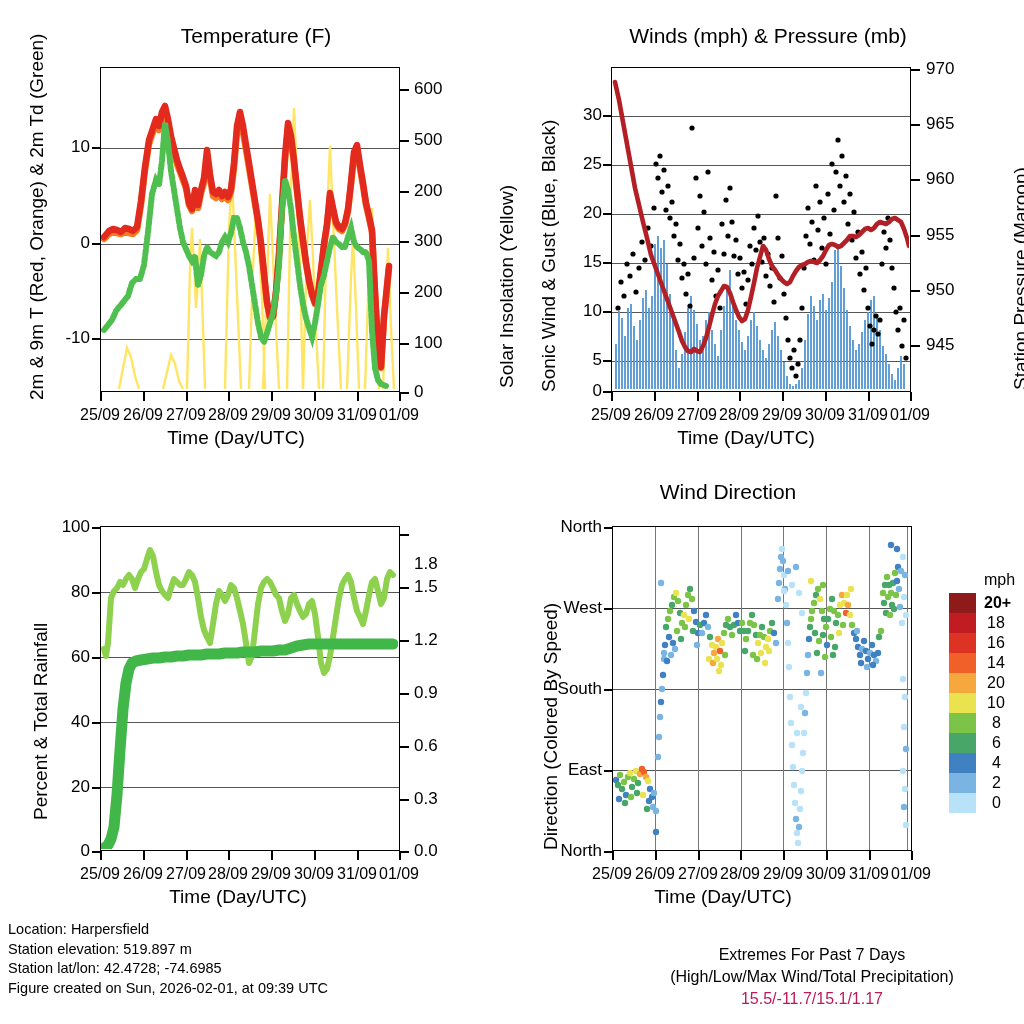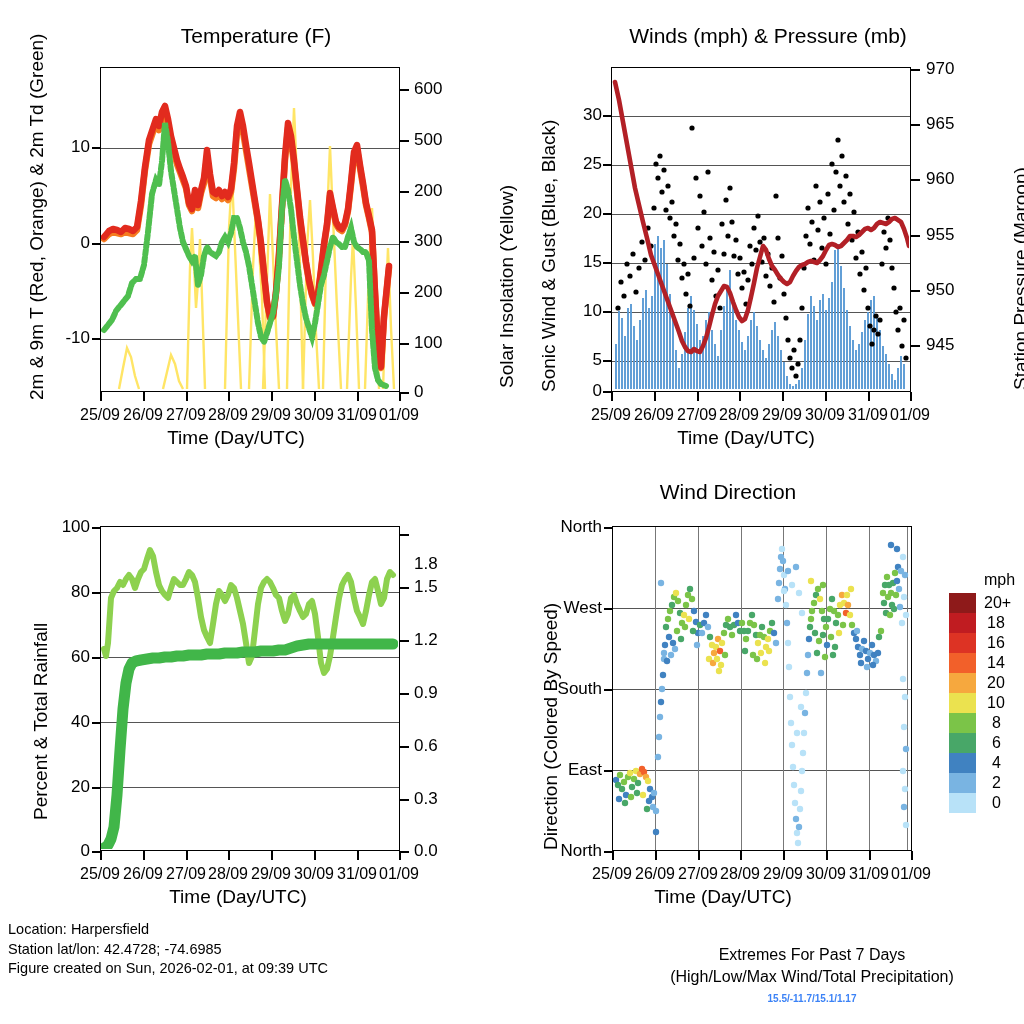--- a/index.html
+++ b/index.html
@@ -13,21 +13,21 @@
   .ytick-l{position:absolute;font-size:17px;text-align:right;transform:translateY(-50%);white-space:nowrap;}
   .ytick-r{position:absolute;font-size:17px;text-align:left;transform:translateY(-50%);white-space:nowrap;}
   .tickmark-l{position:absolute;height:1.6px;background:#000;}
   .tickmark-r{position:absolute;height:1.6px;background:#000;}
   .xtick{position:absolute;font-size:16px;transform:translateX(-50%);white-space:nowrap;}
   .xtickmark{position:absolute;width:1.6px;background:#000;}
   .xlabel{position:absolute;width:100%;text-align:center;font-size:19px;white-space:nowrap;}
   .ylabel-rot{position:absolute;font-size:19px;white-space:nowrap;transform-origin:0 0;transform:rotate(-90deg);}
   .footer-line{font-size:14.5px;line-height:19.5px;white-space:nowrap;}
   .extremes{position:absolute;text-align:center;font-size:16px;line-height:22px;white-space:nowrap;}
-  .extremes-val{color:#3b82f6;font-weight:bold;font-size:10px;}
+  .extremes-val{color:#be185d;font-weight:normal;font-size:16px;}
   .cbar-band{position:absolute;left:0;width:100%;}
   .cbar-lab{position:absolute;font-size:16px;white-space:nowrap;transform:translateY(-50%);}
   svg{display:block;}
 </style>
 </head>
 <body>
 
 <div class="panel" style="left:0;top:0;width:512px;height:450px;">
   <div class="ptitle" style="top:24px;left:0;">Temperature (F)</div>
 
@@ -743,35 +743,36 @@
     <div class="cbar-band" style="top:60px;height:20px;background:#F2602A;"></div>
     <div class="cbar-band" style="top:80px;height:20px;background:#F6A83E;"></div>
     <div class="cbar-band" style="top:100px;height:20px;background:#EBE24F;"></div>
     <div class="cbar-band" style="top:120px;height:20px;background:#7BC448;"></div>
     <div class="cbar-band" style="top:140px;height:20px;background:#48A768;"></div>
     <div class="cbar-band" style="top:160px;height:20px;background:#4082C1;"></div>
     <div class="cbar-band" style="top:180px;height:20px;background:#79B4E2;"></div>
     <div class="cbar-band" style="top:200px;height:20px;background:#B8E2F8;"></div>
   </div>
   <div class="cbar-lab" style="left:472px;top:130px;">mph</div>
-  <div class="cbar-lab" style="left:472px;top:153px;">20+</div>
+  <div class="cbar-lab" style="left:472px;top:153px;font-weight:bold;">20+</div>
   <div class="cbar-lab" style="left:475px;top:173px;">18</div>
   <div class="cbar-lab" style="left:475px;top:193px;">16</div>
   <div class="cbar-lab" style="left:475px;top:213px;">14</div>
   <div class="cbar-lab" style="left:475px;top:233px;">20</div>
   <div class="cbar-lab" style="left:475px;top:253px;">10</div>
   <div class="cbar-lab" style="left:480px;top:273px;">8</div>
   <div class="cbar-lab" style="left:480px;top:293px;">6</div>
   <div class="cbar-lab" style="left:480px;top:313px;">4</div>
   <div class="cbar-lab" style="left:480px;top:333px;">2</div>
   <div class="cbar-lab" style="left:480px;top:353px;">0</div>
 </div>
 
 <div style="position:absolute;left:8px;top:920px;">
   <div class="footer-line">Location: Harpersfield</div>
+  <div class="footer-line">Station elevation: 519.897 m</div>
   <div class="footer-line">Station lat/lon: 42.4728; -74.6985</div>
   <div class="footer-line">Figure created on Sun, 2026-02-01, at 09:39 UTC</div>
 </div>
 
 <div class="extremes" style="left:612px;top:944px;width:400px;">
   <div>Extremes For Past 7 Days</div>
   <div>(High/Low/Max Wind/Total Precipitation)</div>
   <div class="extremes-val">15.5/-11.7/15.1/1.17</div>
 </div>
 

